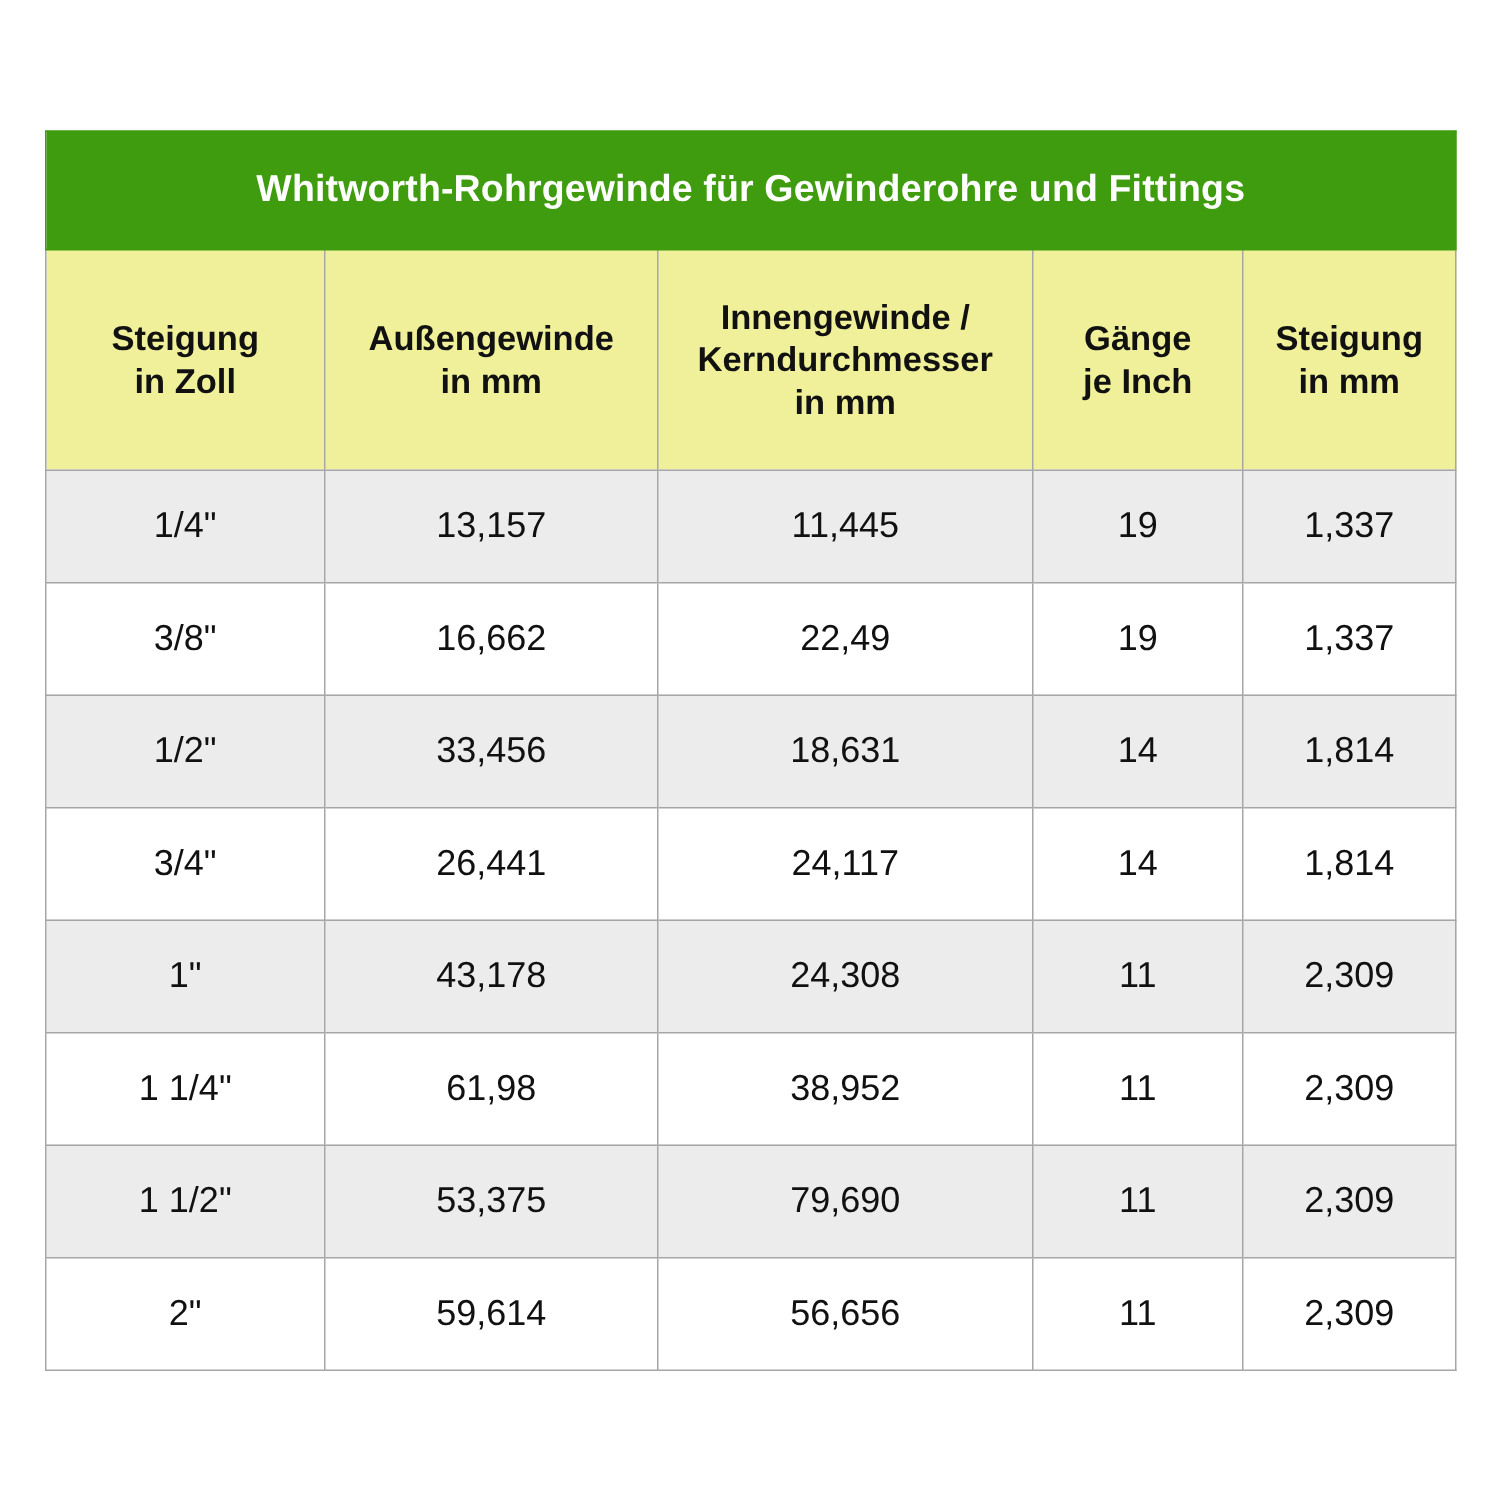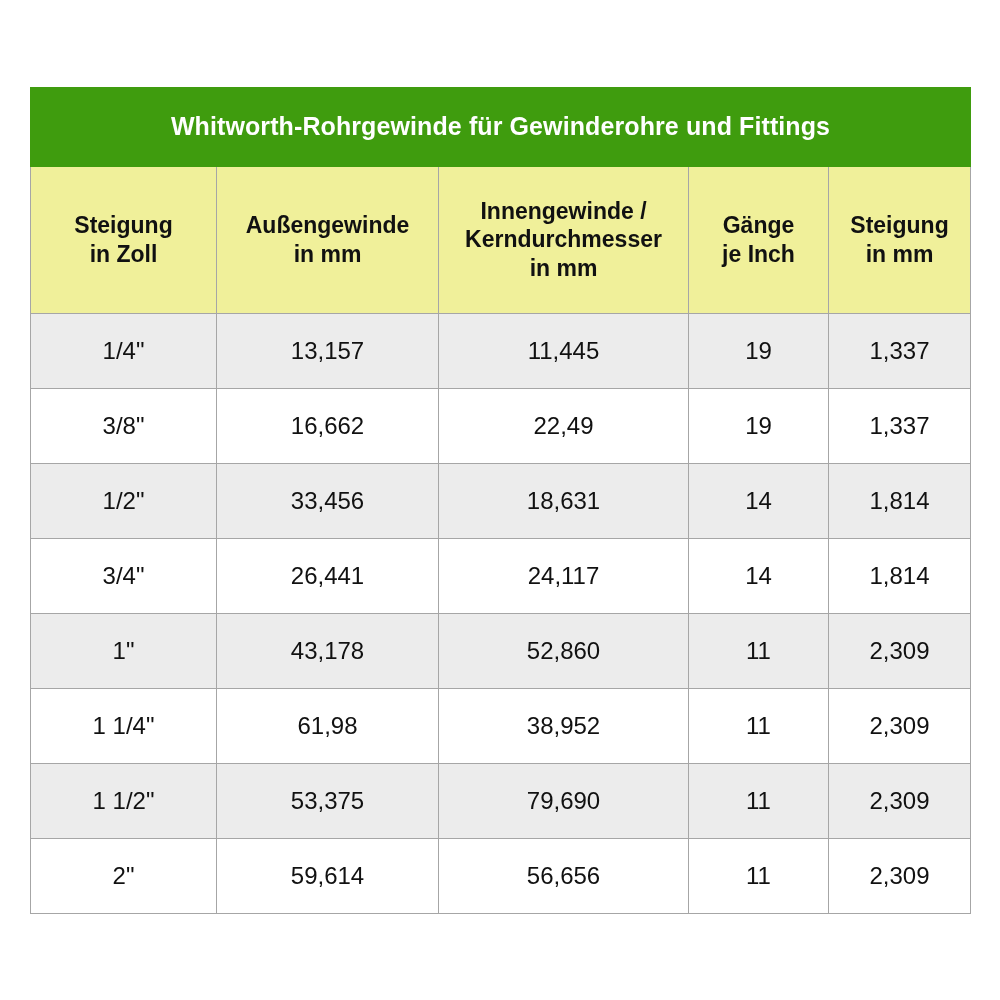--- a/index.html
+++ b/index.html
@@ -147,21 +147,21 @@
         <tr>
           <td class="body-cell">3/4"</td>
           <td class="body-cell">26,441</td>
           <td class="body-cell">24,117</td>
           <td class="body-cell">14</td>
           <td class="body-cell">1,814</td>
         </tr>
         <tr class="alt">
           <td class="body-cell">1"</td>
           <td class="body-cell">43,178</td>
-          <td class="body-cell">52,860</td>
+          <td class="body-cell">24,308</td>
           <td class="body-cell">11</td>
           <td class="body-cell">2,309</td>
         </tr>
         <tr>
           <td class="body-cell">1 1/4"</td>
           <td class="body-cell">61,98</td>
           <td class="body-cell">38,952</td>
           <td class="body-cell">11</td>
           <td class="body-cell">2,309</td>
         </tr>

